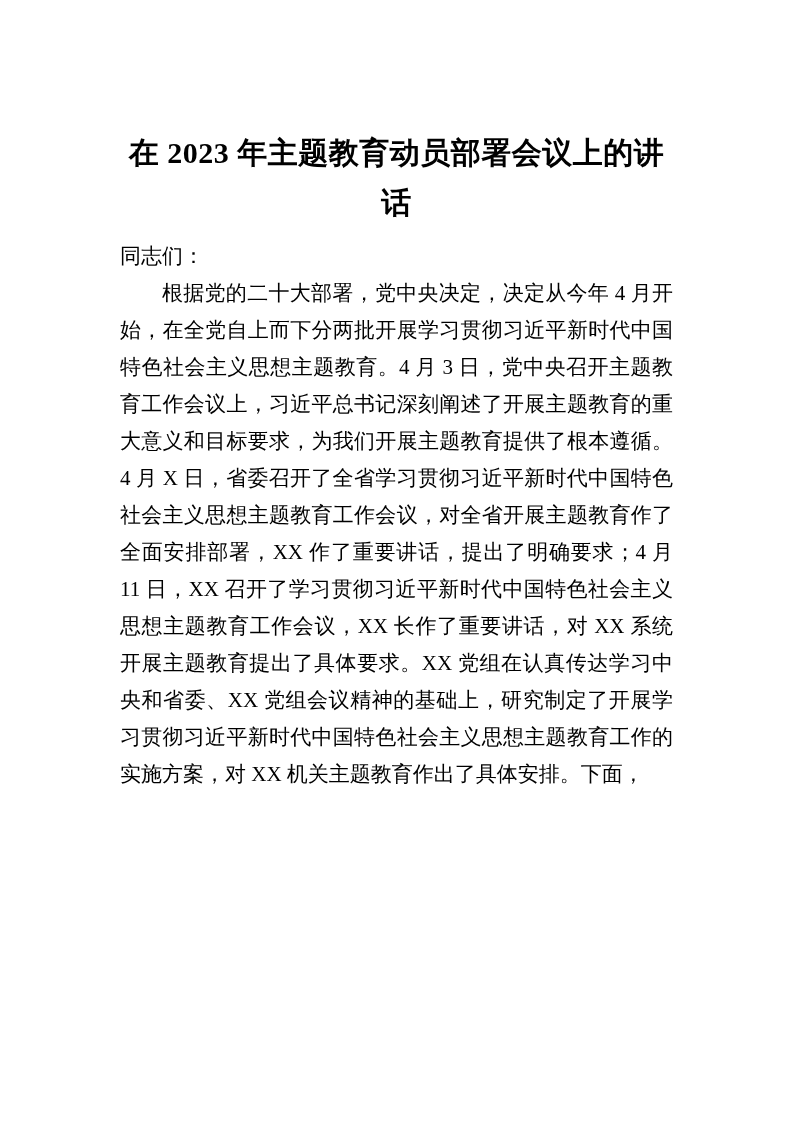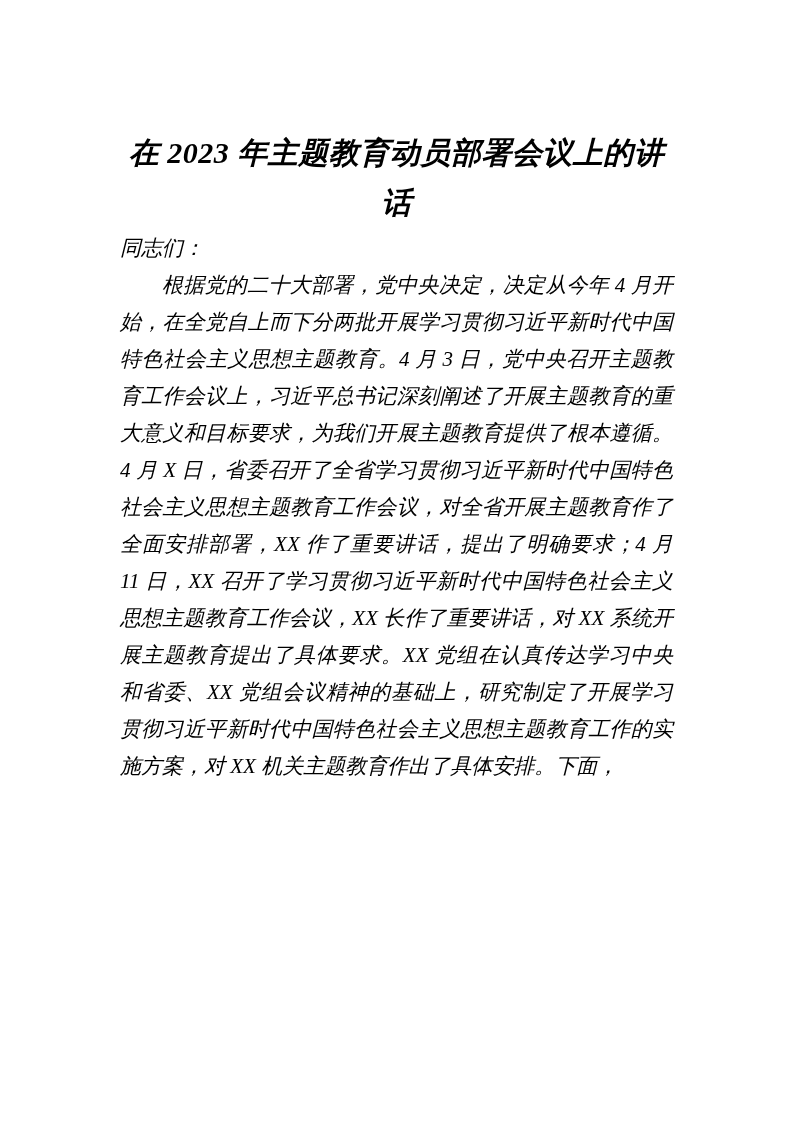--- a/index.html
+++ b/index.html
@@ -9,39 +9,38 @@
   }
   .page {
     position: relative;
     width: 793px;
     height: 1122px;
     background: #ffffff;
     color: #000000;
     font-family: "Liberation Serif", "DejaVu Serif", serif;
     overflow: hidden;
     box-sizing: border-box;
-    font-style: italic;
   }
   .content {
     box-sizing: border-box;
     padding: 128px 120px 0 120px;
     width: 100%;
   }
   .doc-title {
     margin: 0;
     font-size: 30px;
     font-weight: 700;
     line-height: 50px;
     text-align: center;
     letter-spacing: 0.5px;
     color: #000000;
     font-family: "Liberation Serif", "DejaVu Serif", serif;
   }
   .doc-body {
-    margin-top: 2px;
+    margin-top: 10px;
     font-size: 21px;
     line-height: 37px;
     text-align: justify;
     text-justify: inter-character;
     color: #000000;
   }
   .salutation {
     margin: 0;
     text-indent: 0;
   }

